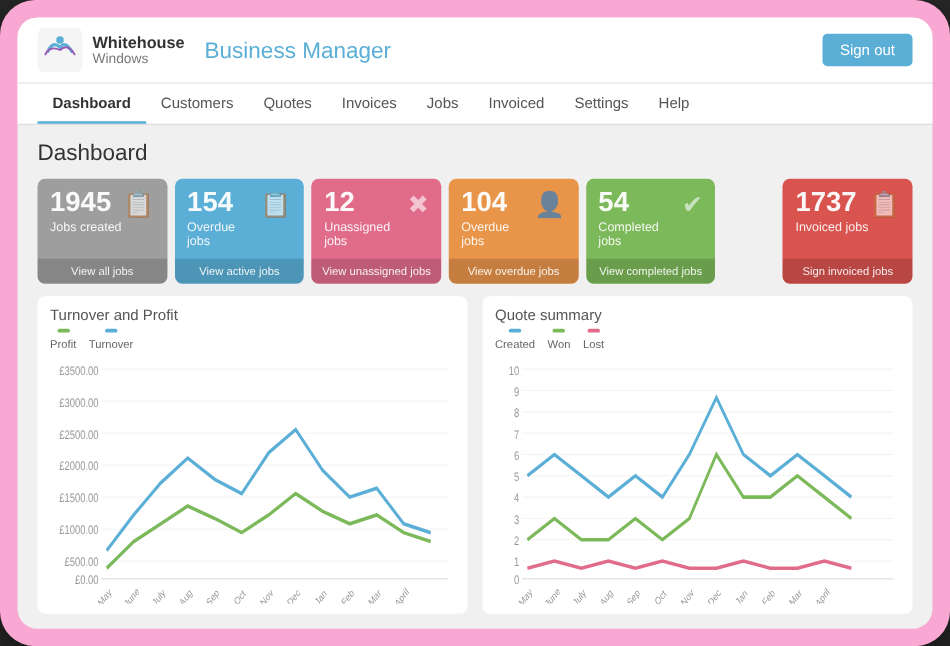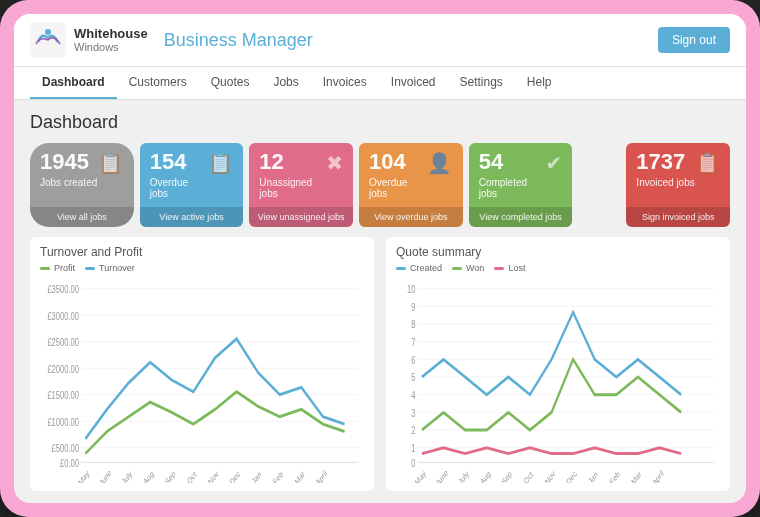--- a/index.html
+++ b/index.html
@@ -145,21 +145,21 @@
     .stat-card-btn {
       background: rgba(0,0,0,0.15);
       color: rgba(255,255,255,0.9);
       font-size: 9px;
       padding: 5px 6px;
       text-align: center;
       cursor: pointer;
       border: none;
       width: 100%;
     }
-    .card-gray { background: #9e9e9e; border-radius: 19px; }
+    .card-gray { background: #9e9e9e; }
     .card-blue { background: #5bafd6; }
     .card-pink { background: #e06c8a; }
     .card-orange { background: #e8954a; }
     .card-green { background: #7cb95a; }
     .card-red { background: #d9534f; margin-left: 48px; }
     
     .charts-row {
       display: flex;
       gap: 12px;
       flex: 1;
@@ -182,20 +182,21 @@
       display: flex;
       gap: 10px;
       margin-bottom: 4px;
     }
     .legend-item {
       display: flex;
       align-items: center;
       gap: 4px;
       font-size: 9px;
       color: #666;
+      flex-direction: column;
     }
     .legend-dot {
       width: 10px;
       height: 3px;
       border-radius: 2px;
     }
     .chart-container {
       flex: 1;
       position: relative;
     }
@@ -231,22 +232,22 @@
         </div>
         <span class="app-title">Business Manager</span>
       </div>
       <button class="signout-btn">Sign out</button>
     </div>
 
     <div class="nav">
       <div class="nav-item active">Dashboard</div>
       <div class="nav-item">Customers</div>
       <div class="nav-item">Quotes</div>
+      <div class="nav-item">Invoices</div>
       <div class="nav-item">Jobs</div>
-      <div class="nav-item">Invoices</div>
       <div class="nav-item">Invoiced</div>
       <div class="nav-item">Settings</div>
       <div class="nav-item">Help</div>
     </div>
 
     <div class="content">
       <div class="page-title">Dashboard</div>
 
       <div class="stat-cards">
 

